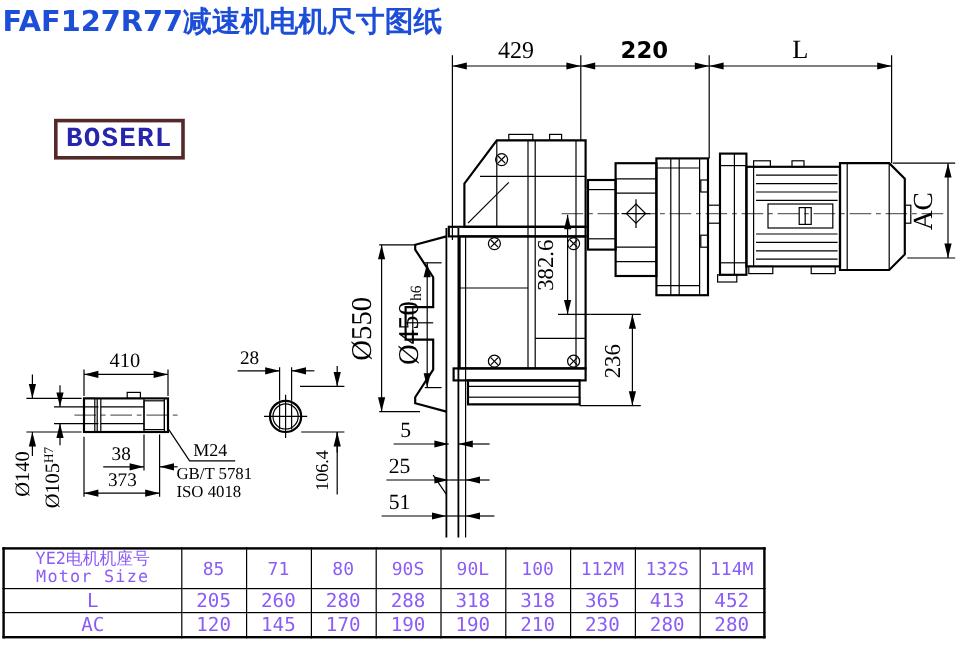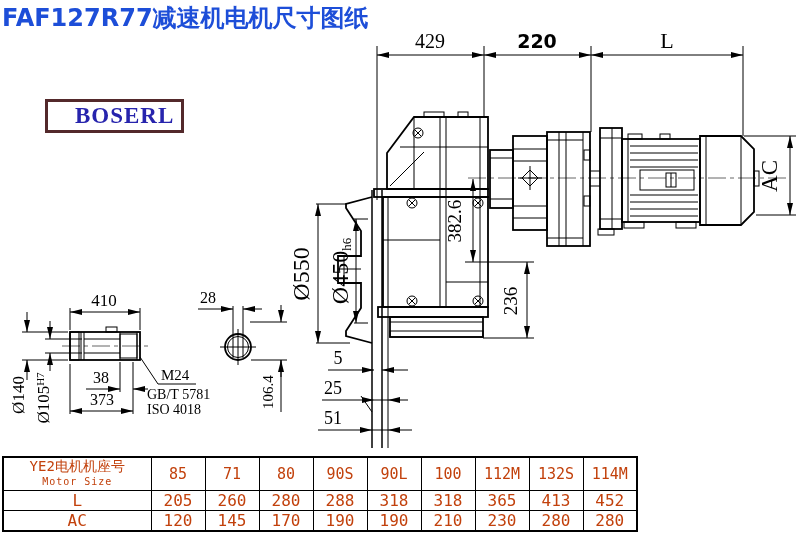--- a/index.html
+++ b/index.html
@@ -2,35 +2,35 @@
 <html><head>
 <meta charset="utf-8">
 <style>
   html,body{margin:0;padding:0;background:#ffffff;}
   #page{position:relative;width:800px;height:557px;background:#ffffff;overflow:hidden;
         font-family:"Liberation Sans",sans-serif;}
   #title{position:absolute;left:2px;top:2px;font-family:"DejaVu Sans",sans-serif;
          font-weight:bold;font-size:24px;color:#1d4ed8;white-space:nowrap;}
   #logo{position:absolute;left:45px;top:99px;border:3px solid #53292b;background:#fff;
         padding:1px 7px;}
-  #logo span{font-family:Liberation Serif, serif;font-weight:bold;font-size:23px;
-        color:#2724ad;letter-spacing:1px;margin-left:20px;}
+  #logo span{font-family:Liberation Mono, monospace;font-weight:bold;font-size:23px;
+        color:#2724ad;letter-spacing:1px;}
   svg{position:absolute;left:0;top:0;}
   .d{stroke:#000;stroke-width:1;fill:none;}
   .lw{stroke:#000;stroke-width:1.8;fill:none;}
   .cl{stroke:#666;stroke-width:1;fill:none;stroke-dasharray:18 4 4 4;}
   .ts{font-family:"Liberation Serif",serif;fill:#000;}
   .tb{font-family:"DejaVu Sans",sans-serif;font-weight:bold;fill:#000;}
   #spec{position:absolute;left:2px;top:456px;border-collapse:collapse;
-        font-family:"DejaVu Sans Mono",monospace;color:#c2410c;border:2px solid #000;}
+        font-family:"DejaVu Sans Mono",monospace;color:#8b5cf6;border:2px solid #000;}
   #spec th,#spec td{border:1px solid #000;text-align:center;padding:0;font-weight:normal;}
   #spec .hd{height:33px;font-size:15px;}
   #spec .dr{height:20px;font-size:16px;}
   #spec .h1{font-size:14px;line-height:16px;}
-  #spec .h2{font-size:10px;line-height:15px;letter-spacing:1px;}
+  #spec .h2{font-size:14px;line-height:15px;letter-spacing:1px;}
 </style>
 </head>
 <body>
 
 <div id="page">
 
 <svg width="800" height="455" viewBox="0 0 800 455">
   <defs>
     <marker id="arr" markerUnits="userSpaceOnUse" markerWidth="14" markerHeight="8" refX="13" refY="4" orient="auto-start-reverse">
       <path d="M13,4 L1,1 L1,7 Z" fill="#000"></path>

